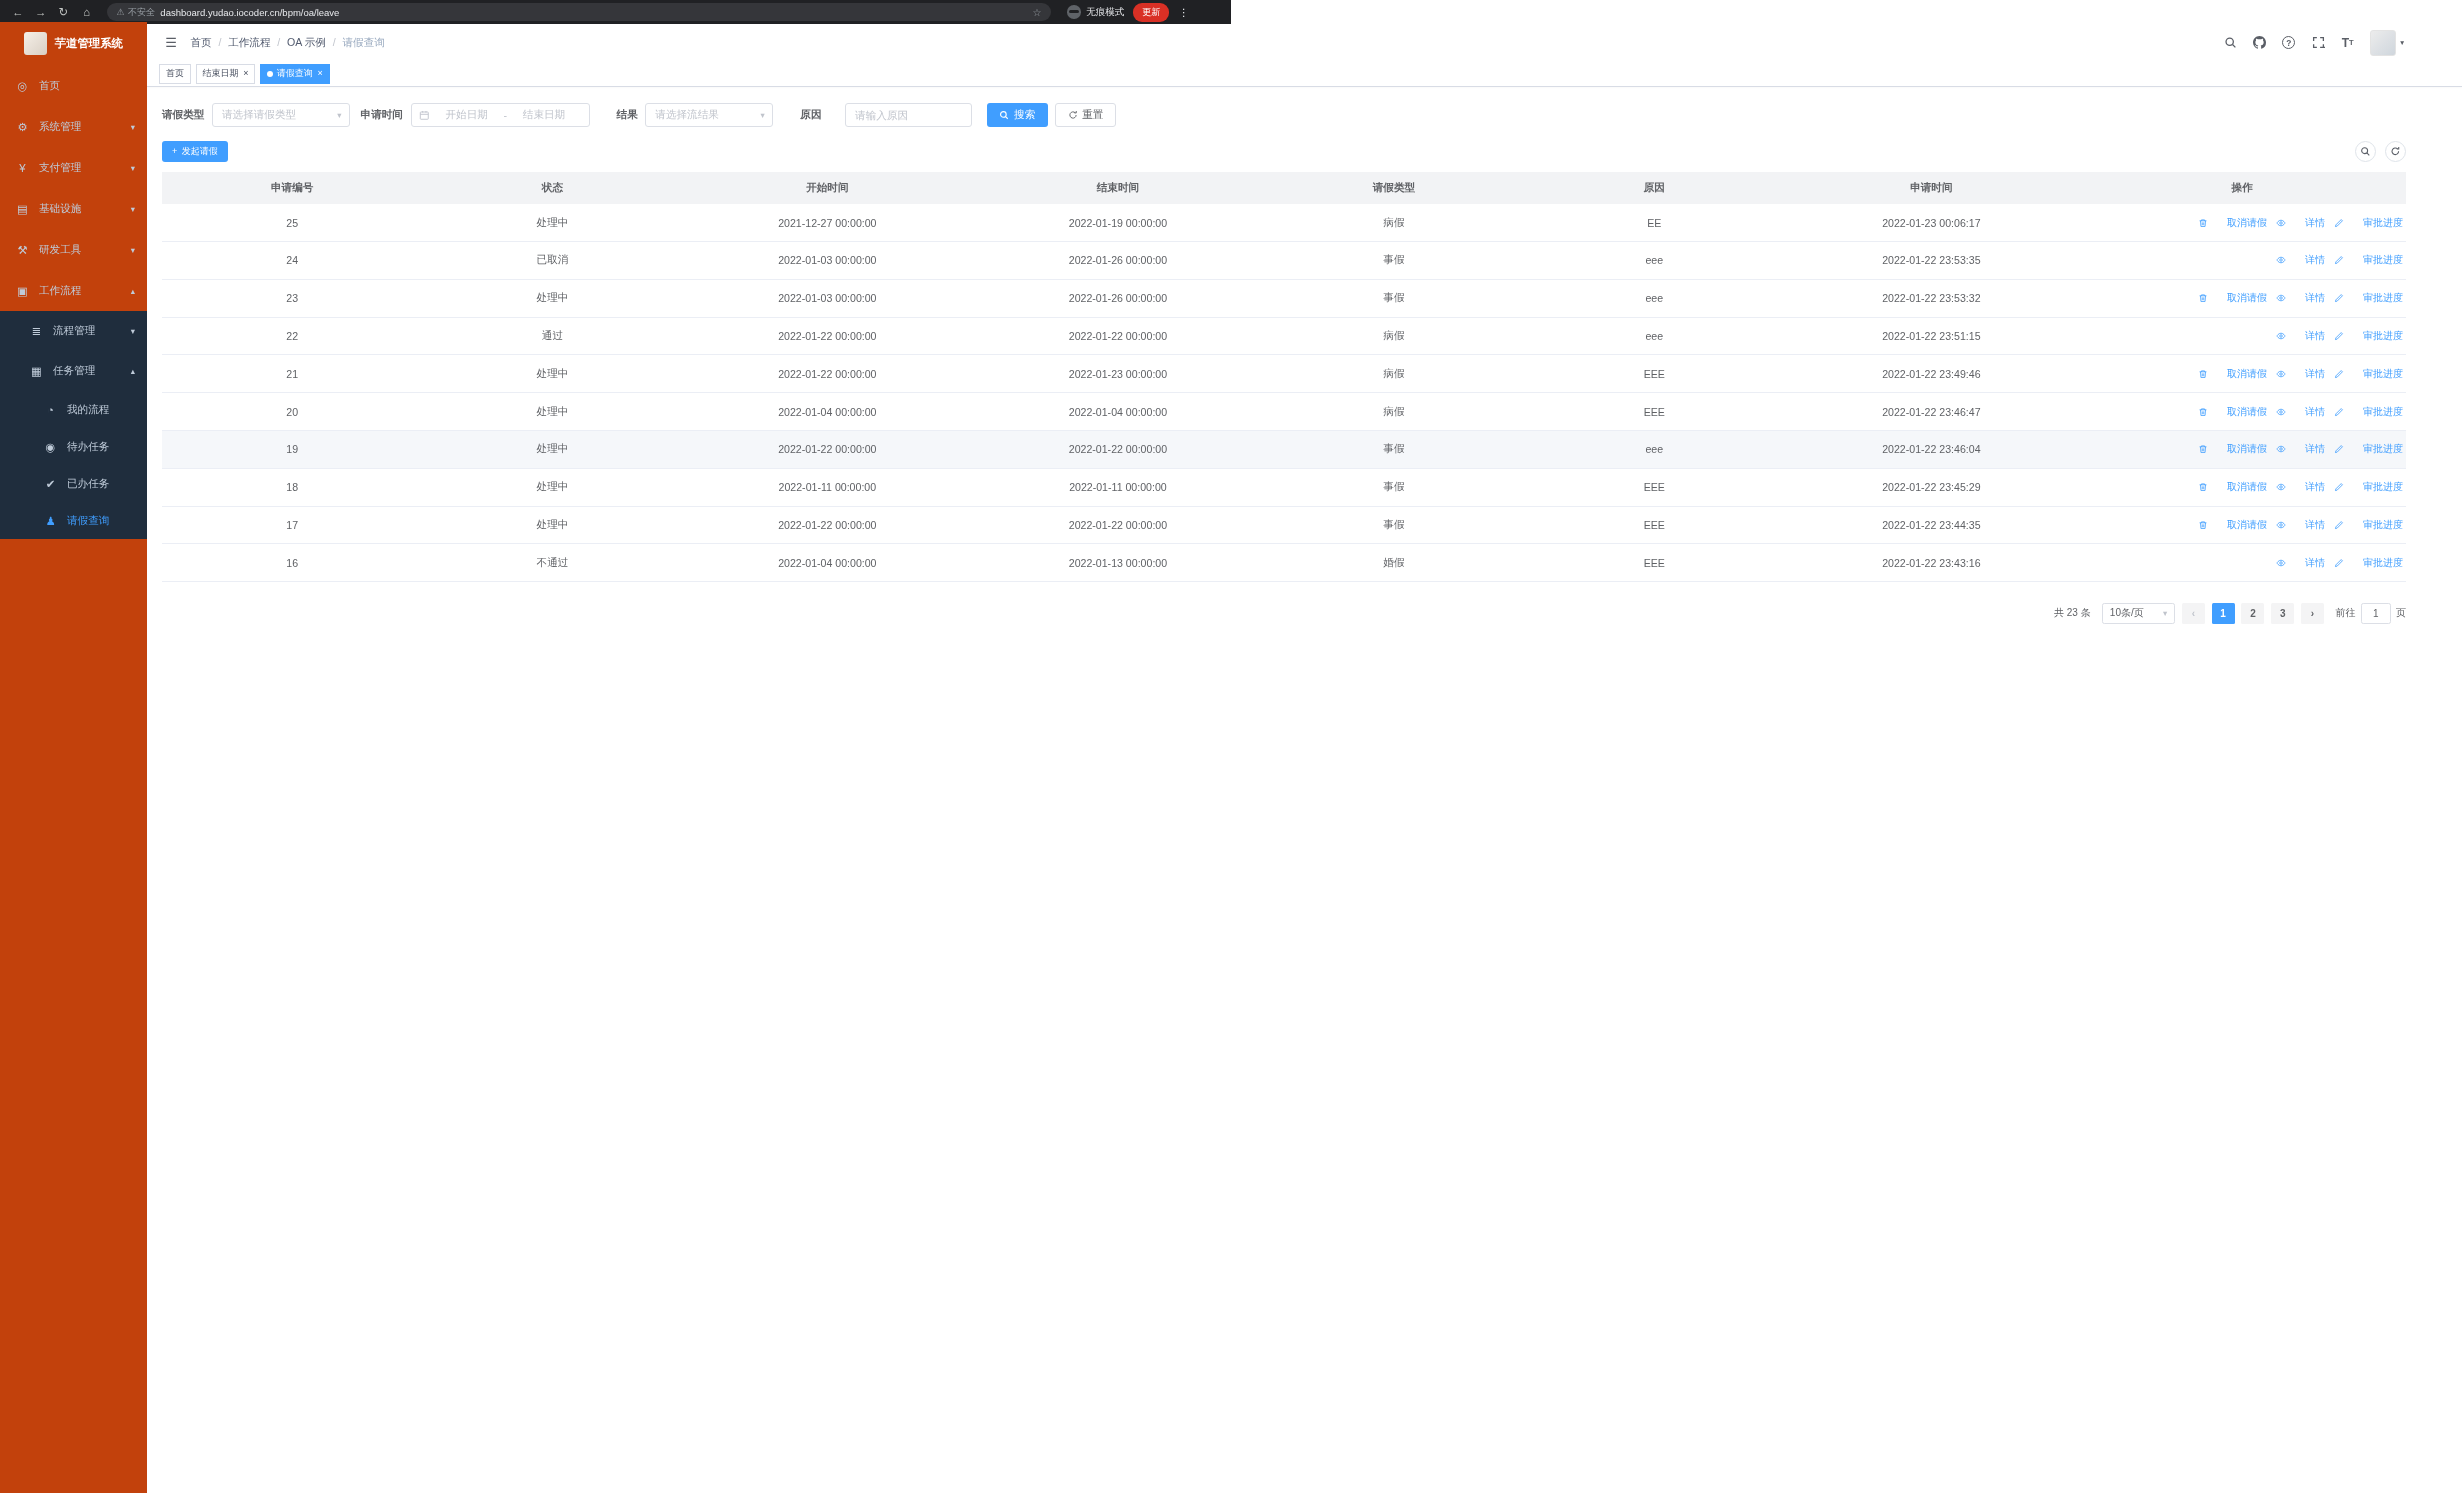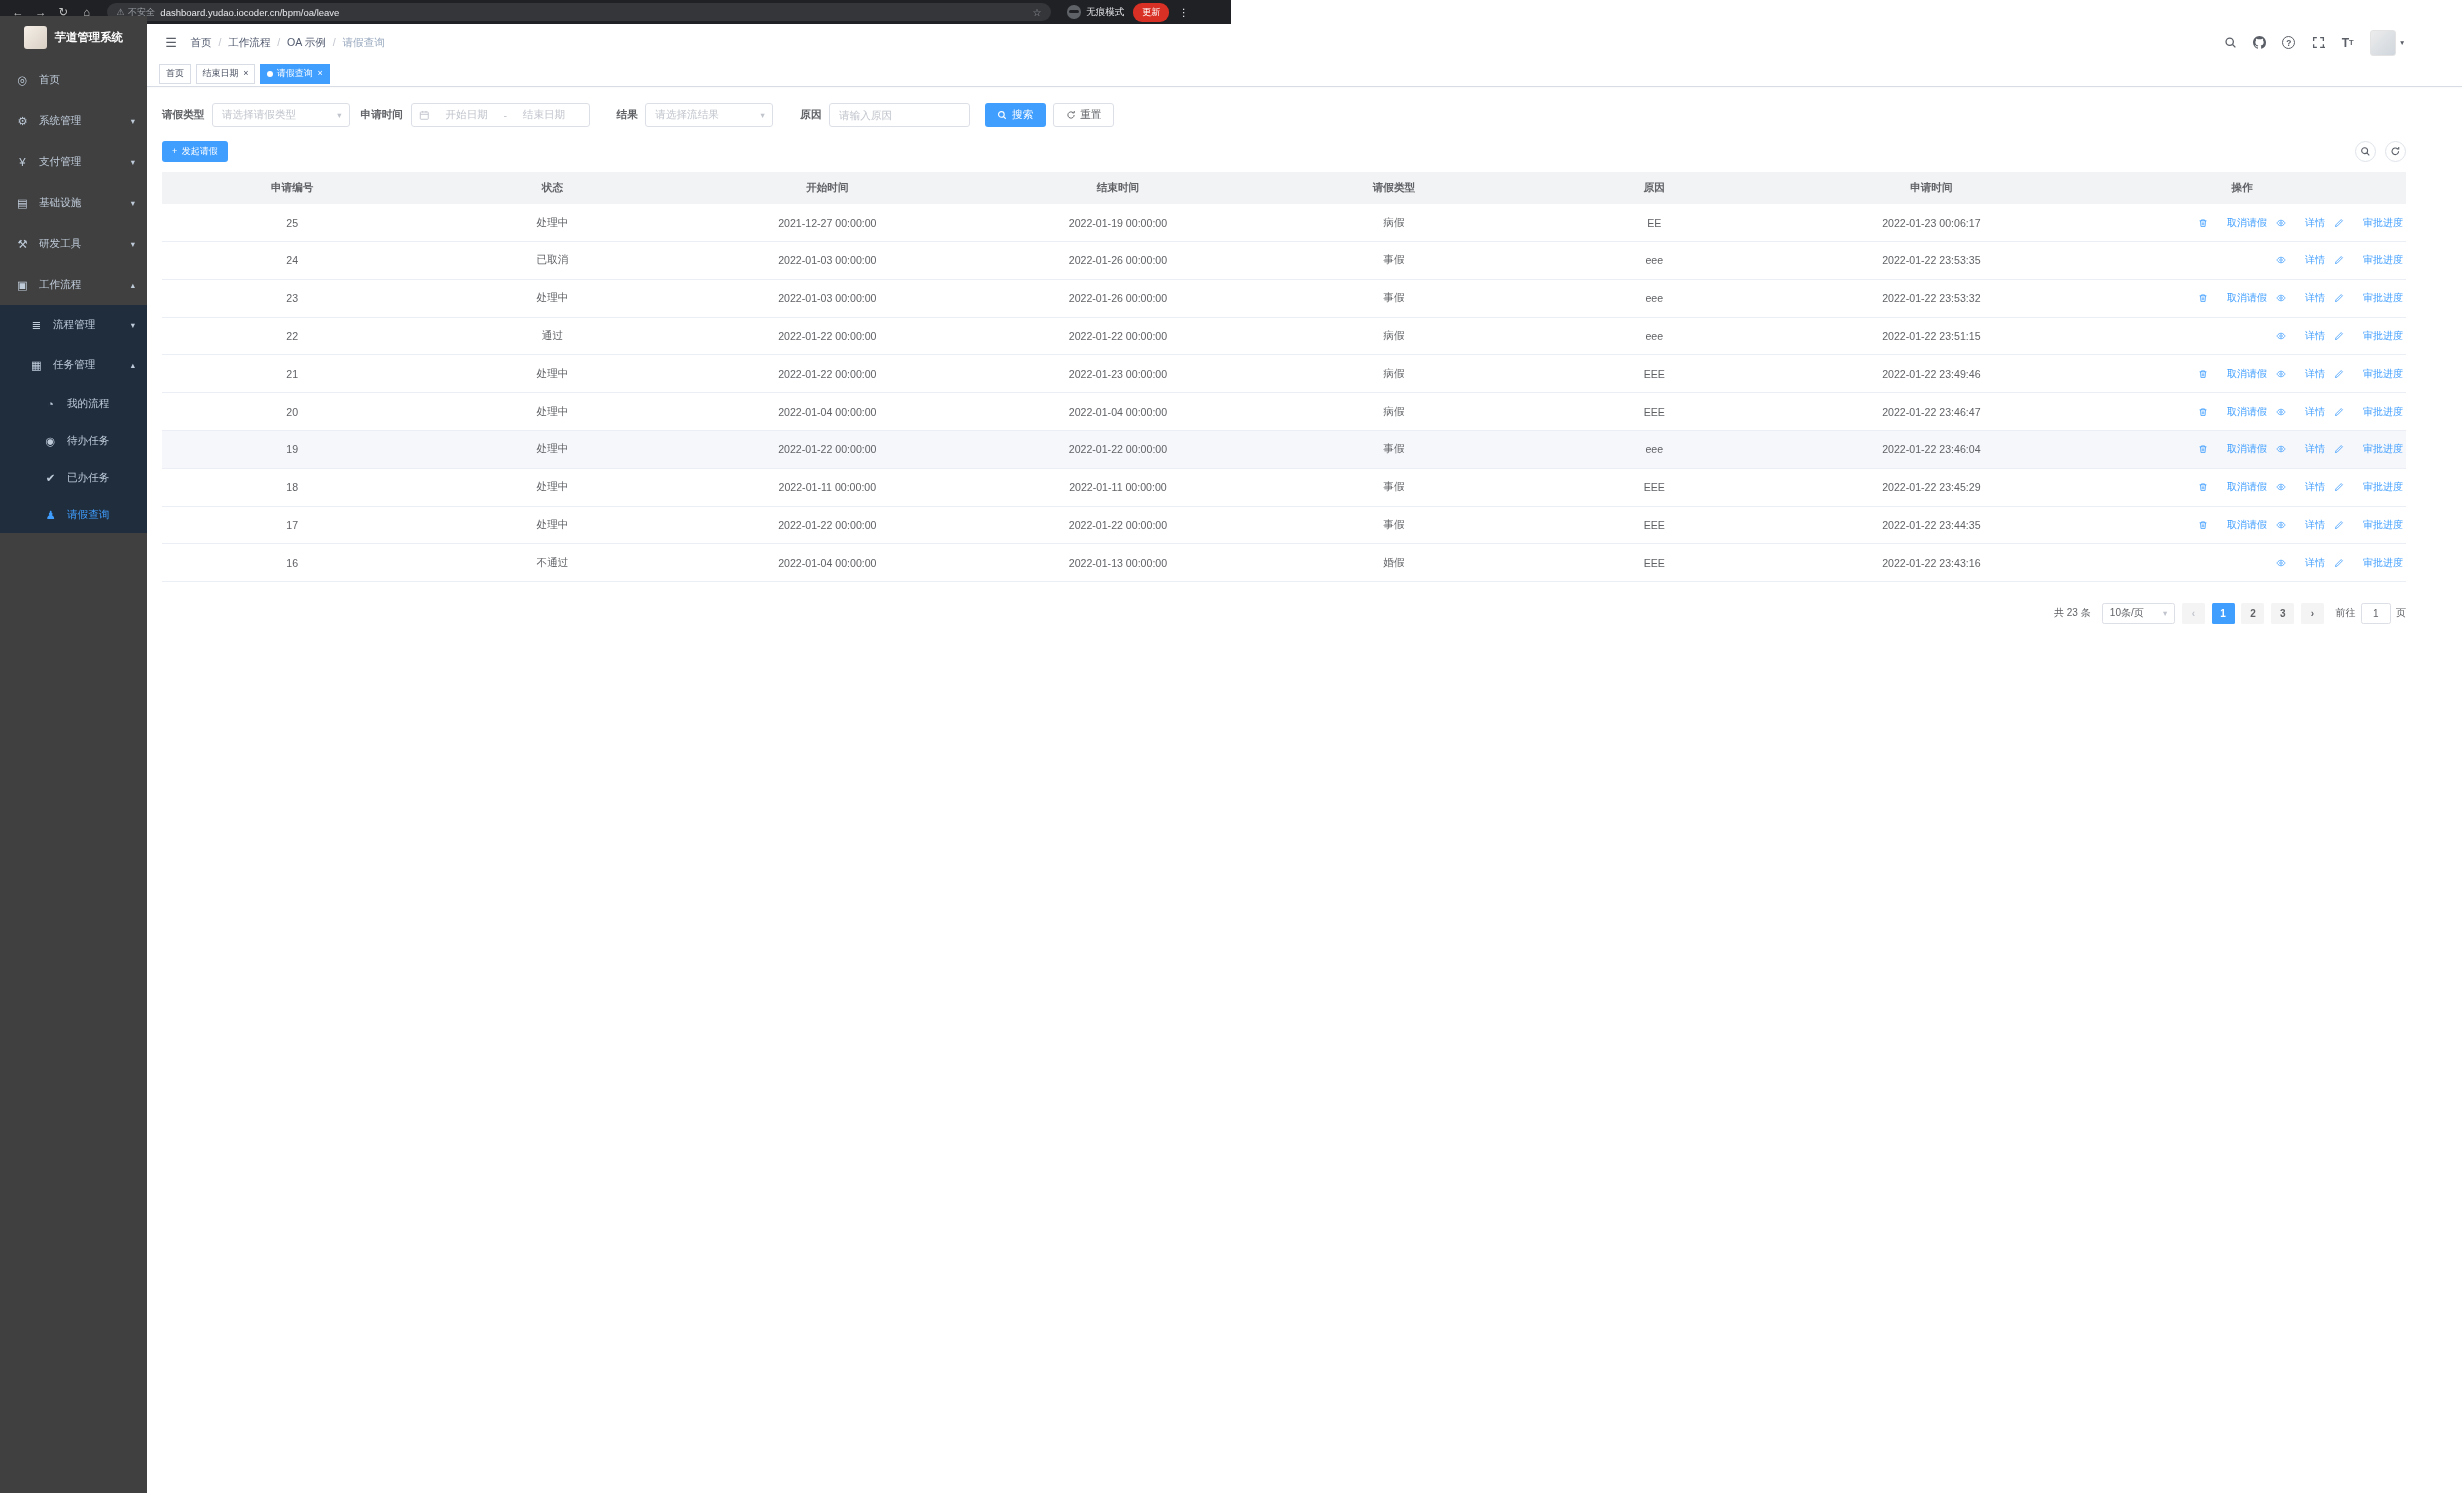--- a/index.html
+++ b/index.html
@@ -18,22 +18,22 @@
   .omni-star { color:#9aa0a6; font-size:10px; cursor:pointer; }
   .incog { display:flex; align-items:center; gap:5.3px; color:#e8eaed; font-size:9.5px; margin:0 6px; }
   .incog-ic { width:13.7px; height:13.7px; border-radius:50%; background:#5f6368; position:relative; }
   .incog-ic::after { content:""; position:absolute; left:2.3px; right:2.3px; top:5.3px; height:3px;
     border-radius:1.5px; background:#202124; }
   .update-pill { background:#d93025; color:#fff; border:none; border-radius:9px;
     font-size:9px; padding:3px 9px; cursor:pointer; font-family:inherit; }
   .chrome-dots { width:13.7px; text-align:center; color:#e8eaed; font-size:10.6px; margin:0 33px 0 4.6px; cursor:pointer;}
 
   
-  .sidebar { position:absolute; left:0; top:16px; width:147px; bottom:0;
-    background:#404040; color:#bfcbd9; font-size:10.6px; }
+  .sidebar { position:absolute; left:0; top:22px; width:147px; bottom:0;
+    background:#c2410c; color:#bfcbd9; font-size:10.6px; }
   .logo-row { height:43px; display:flex; align-items:center; justify-content:center; gap:7.6px; }
   .logo-img { width:23px; height:23px; border-radius:3px;
     background:linear-gradient(135deg,#f6f0e8,#d8cfc4); }
   .logo-title { color:#fff; font-size:11.4px; font-weight:bold; }
   .m-item { height:41px; display:flex; align-items:center; padding:0 12px 0 15px;
     cursor:pointer; position:relative; white-space:nowrap; }
   .m-ic { width:15px; margin-right:9px; text-align:center; font-size:11.4px; flex:0 0 auto; }
   .m-chev { position:absolute; right:12px; font-size:8.4px; color:#bfcbd9; }
   .submenu { background:#1f2d3d; }
   .submenu .m-item { height:40px; padding-left:29px; }
@@ -81,21 +81,21 @@
   .sel, .inp, .drange { height:24px; border:0.8px solid #dcdfe6; border-radius:3px; background:#fff;
     display:flex; align-items:center; font-size:10.6px; }
   .sel { padding:0 7.6px 0 9px; color:#c0c4cc; position:relative; cursor:pointer; }
   .sel .ph { flex:1; }
   .sel .sel-chev { color:#c0c4cc; font-size:8.4px; margin-left:6px; }
   .sel-leave { width:138px; }
   .sel-result { width:128px; }
   .drange { width:179px; padding:0 7.6px; color:#c0c4cc; gap:0; cursor:pointer; }
   .drange svg { width:10.6px; height:10.6px; flex:0 0 auto; }
   .drange .dph { flex:1; text-align:center; }
-  .inp-reason { width:141px; padding:7px 9px; }
+  .inp-reason { width:127px; padding:7px 9px;margin-left:16px; }
   .inp-reason input { border:none; outline:none; width:100%; font-size:10.6px; color:#606266;
     font-family:inherit; background:transparent; }
   .inp-reason input::placeholder { color:#c0c4cc; }
   .g1 { margin-right:10.6px; } .g2 { margin-right:27px; } .g3 { margin-right:27px; } .g4 { margin-right:15px; }
 
   .btn { height:24px; border-radius:3px; display:inline-flex; align-items:center; gap:4.6px;
     padding:0 11.4px; font-size:10.6px; cursor:pointer; border:0.8px solid transparent; font-family:inherit; }
   .btn svg { width:10px; height:10px; }
   .btn-primary { background:#409eff; color:#fff; }
   .btn-plain { background:#fff; border-color:#dcdfe6; color:#606266; }

